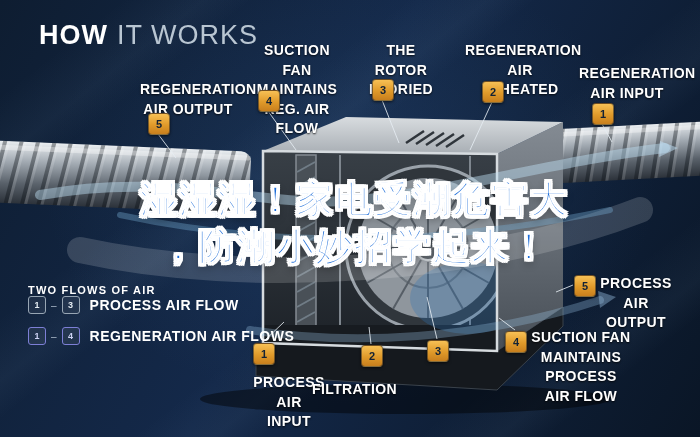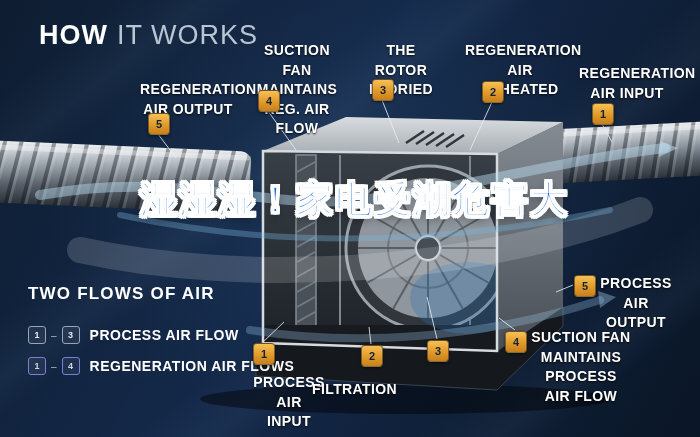--- a/index.html
+++ b/index.html
@@ -27,21 +27,21 @@
   }
   .badge{
     position:absolute;z-index:21;width:20px;height:20px;border-radius:4px;
     background:linear-gradient(180deg,#f7c055,#e09a2a 55%,#c87f1d);
     border:1px solid rgba(20,25,35,0.5);
     color:#132235;font-weight:800;font-size:11px;
     display:flex;align-items:center;justify-content:center;
     box-shadow:0 1px 3px rgba(0,0,0,0.6);
   }
   .legend{position:absolute;left:28px;top:284px;z-index:20;}
-  .legend-heading{color:#ffffff;font-weight:800;font-size:17px;letter-spacing:1.2px;margin-bottom:22px;}
+  .legend-heading{color:#ffffff;font-weight:800;font-size:11px;letter-spacing:1.2px;margin-bottom:0;}
   .legend-row{display:flex;align-items:center;margin-bottom:13px;}
   .lg-num{
     width:16px;height:16px;border-radius:3px;display:inline-flex;align-items:center;justify-content:center;
     font-size:9px;font-weight:700;background:rgba(255,255,255,0.06);
   }
   .lg-proc{border:1px solid #98a6b4;color:#e4ebf1;}
   .lg-reg{border:1px solid #7d7fd6;color:#ced3f4;}
   .lg-dash{color:#aebccb;font-size:10px;margin:0 5px;}
   .lg-label{color:#ffffff;font-size:14px;font-weight:700;letter-spacing:0.5px;margin-left:10px;}
   .overlay{position:absolute;left:0;right:0;top:176px;z-index:30;text-align:center;pointer-events:none;}
@@ -245,15 +245,16 @@
     <div class="legend-row">
       <span class="lg-num lg-reg">1</span>
       <span class="lg-dash">–</span>
       <span class="lg-num lg-reg">4</span>
       <span class="lg-label">REGENERATION AIR FLOWS</span>
     </div>
   </div>
 
   <div class="overlay">
     <div class="ov-line">湿湿湿！家电受潮危害大</div>
+    <div class="ov-line">，防潮小妙招学起来！</div>
   </div>
 
 </div>
 
 </body></html>

